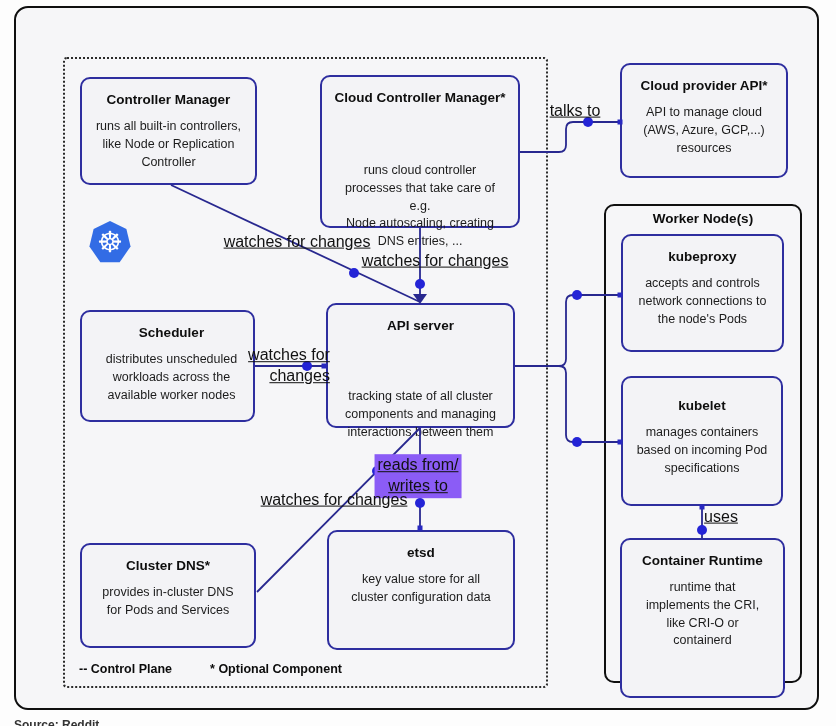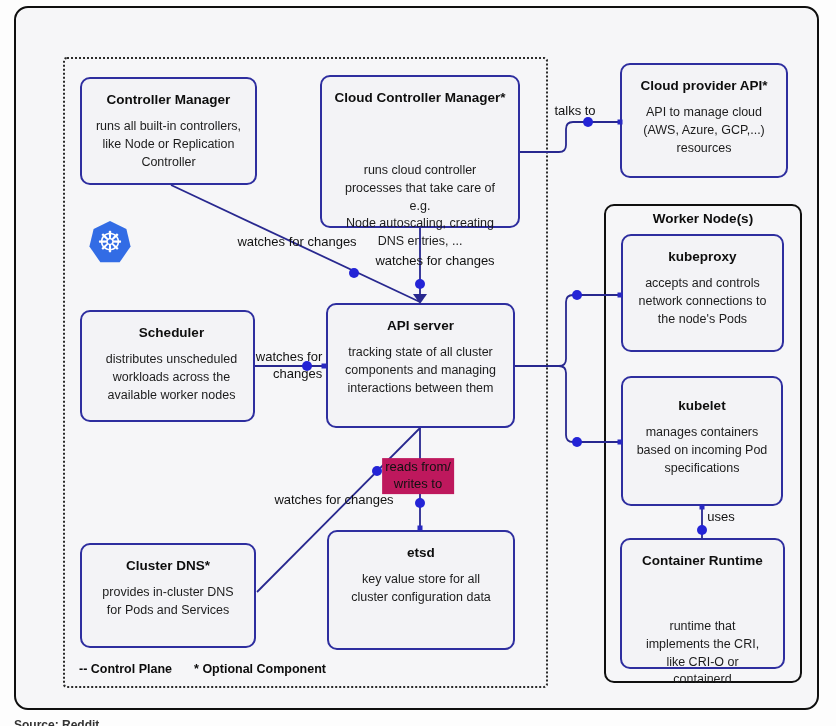--- a/index.html
+++ b/index.html
@@ -41,35 +41,36 @@
     font-size:12.5px;line-height:1.42;text-align:center;color:#1c1c1c;
     white-space:pre-line;
   }
   svg.connectors{position:absolute;left:0;top:0;pointer-events:none;}
   svg.connectors path{stroke:#28288f;stroke-width:1.8;fill:none;}
   svg.connectors circle{fill:#2424d6;}
   svg.connectors rect{fill:#2828c0;}
   svg.connectors polygon{fill:#28288f;}
   .edge-label{
     position:absolute;transform:translate(-50%,-50%);
-    font-size:13px;color:#111;text-align:center;line-height:1.3;
+    font-size:16px;color:#111;text-align:center;line-height:1.3;
     white-space:pre-line;
-  }
-  .edge-label.bg{background:#be185d;padding:1px 3px;}
+    text-decoration:underline;
+  }
+  .edge-label.bg{background:#8b5cf6;padding:1px 3px;}
   .k8s-logo{
     position:absolute;left:89px;top:221px;width:42px;height:42px;
   }
   .k8s-hept{
     width:100%;height:100%;background:#326ce5;
     clip-path:polygon(50% 0%, 89% 19%, 99% 61%, 73% 98%, 27% 98%, 1% 61%, 11% 19%);
     display:flex;align-items:center;justify-content:center;
   }
   .k8s-glyph{color:#ffffff;font-size:29px;line-height:1;margin-top:1px;}
   .legend{
-    position:absolute;left:79px;top:662px;display:flex;gap:22px;
+    position:absolute;left:79px;top:662px;display:flex;gap:38px;
     font-weight:bold;font-size:12.5px;color:#0c0c0c;
   }
   .source-caption{
     position:absolute;left:14px;top:718px;
     font-weight:bold;font-size:12px;color:#333;
   }
 </style>
 </head>
 <body>
 
@@ -110,36 +111,36 @@
 the node's Pods</div>
 </div>
 
 <div class="dbox" style="left:621px;top:376px;width:162px;height:130px;padding-top:20px;">
   <div class="box-title">kubelet</div>
   <div class="box-body">manages containers
 based on incoming Pod
 specifications</div>
 </div>
 
-<div class="dbox" style="left:620px;top:538px;width:165px;height:131px;gap:39px;">
+<div class="dbox" style="left:620px;top:538px;width:165px;height:160px;">
   <div class="box-title">Container Runtime</div>
   <div class="box-body">runtime that
 implements the CRI,
 like CRI-O or
 containerd</div>
 </div>
 
 <div class="dbox" style="left:80px;top:310px;width:175px;height:112px;padding-left:8px;">
   <div class="box-title">Scheduler</div>
   <div class="box-body">distributes unscheduled
 workloads across the
 available worker nodes</div>
 </div>
 
-<div class="dbox" style="left:326px;top:303px;width:189px;height:125px;">
+<div class="dbox" style="left:326px;top:303px;width:189px;height:125px;gap:44px;">
   <div class="box-title">API server</div>
   <div class="box-body">tracking state of all cluster
 components and managing
 interactions between them</div>
 </div>
 
 <div class="dbox" style="left:327px;top:530px;width:188px;height:120px;">
   <div class="box-title">etsd</div>
   <div class="box-body">key value store for all
 cluster configuration data</div>

